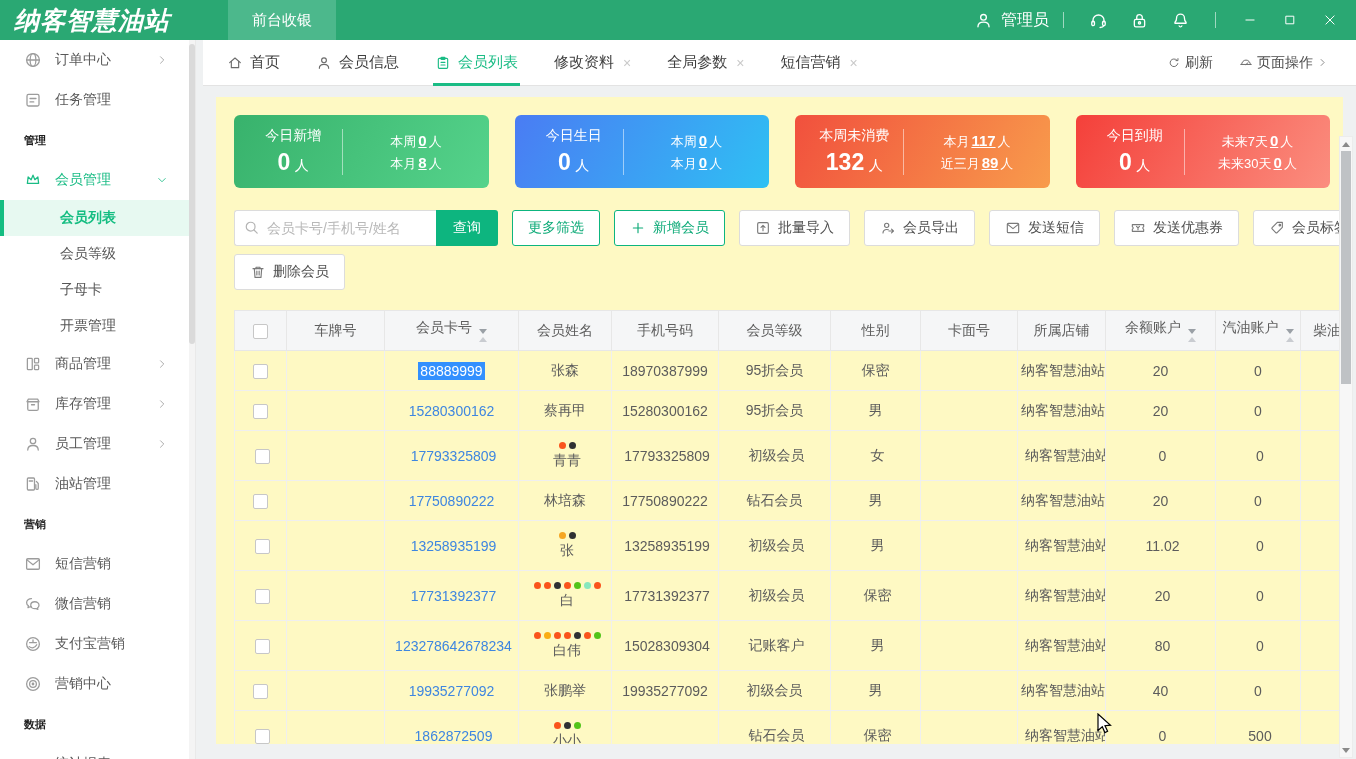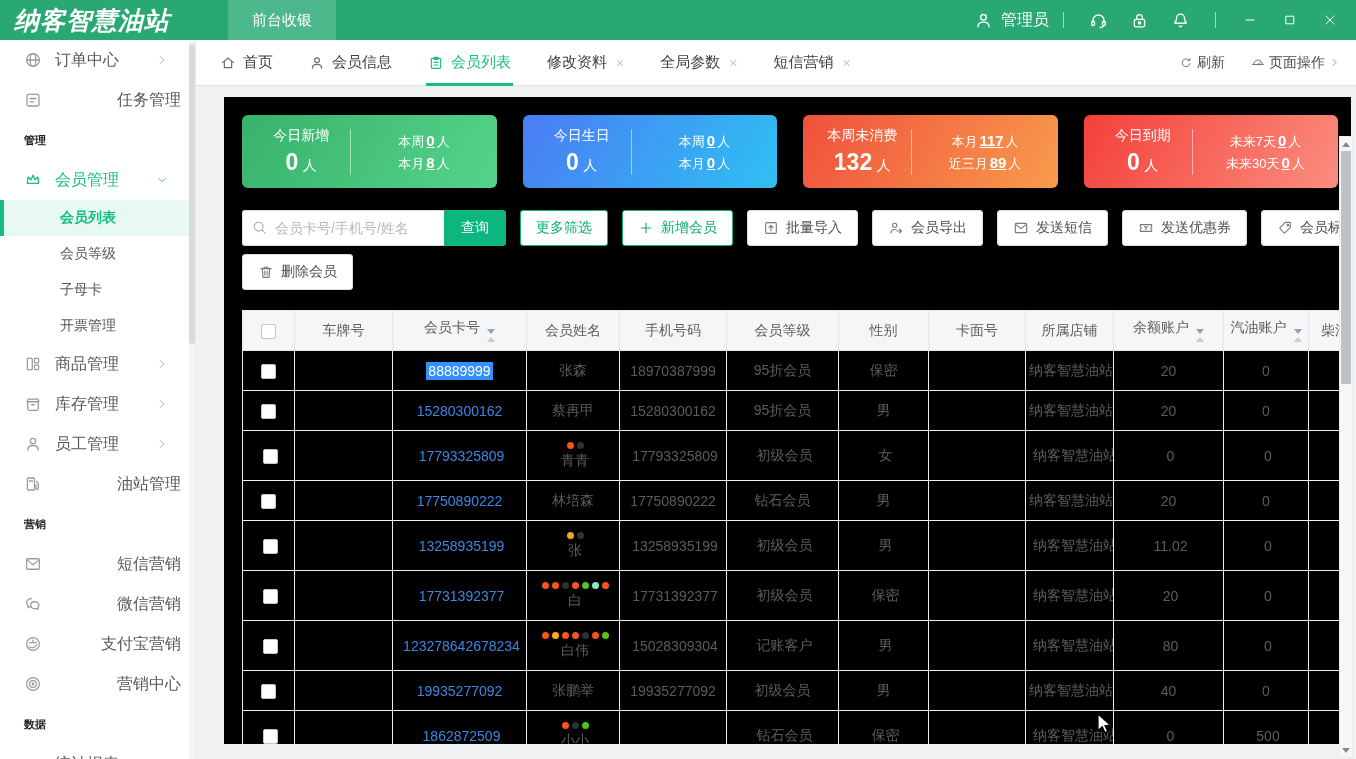--- a/index.html
+++ b/index.html
@@ -19,48 +19,48 @@
   .tb-right { margin-left:auto; display:flex; align-items:center; padding-right:6px; }
   .tb-user { display:flex; align-items:center; gap:8px; font-size:16px; cursor:pointer; }
   .tb-user .icon { width:19px; height:19px; }
   .tb-div { width:1px; height:16px; background:rgba(255,255,255,.55); margin:0 14px; }
   .tb-icon { width:19px; height:19px; margin:0 11px; cursor:pointer; }
   .win-btn { width:40px; height:40px; display:flex; align-items:center; justify-content:center; cursor:pointer; }
   .win-btn .icon { width:14px; height:14px; }
 
   
   .sidebar { position:absolute; top:40px; left:0; width:196px; bottom:0; background:#fff; border-right:1px solid #e9e9e9; overflow:hidden; z-index:3; }
-  .side-item { height:40px; display:flex; align-items:center; padding:0 14px 0 24px; font-size:16px; color:#595959; cursor:pointer;justify-content:space-between; }
+  .side-item { height:40px; display:flex; align-items:center; padding:0 14px 0 24px; font-size:14px; color:#595959; cursor:pointer; }
   .side-item .icon { width:18px; height:18px; margin-right:13px; color:#9c9c9c; }
   .side-item .arrow { margin-left:auto; width:12px; height:12px; color:#9c9c9c; }
   .side-item.parent-active { color:#1abc85; }
   .side-item.parent-active .icon, .side-item.parent-active .arrow { color:#1abc85; }
   .side-header { height:40px; display:flex; align-items:center; padding-left:24px; font-size:11px; font-weight:bold; color:#1f1f1f; }
   .side-sub { height:36px; display:flex; align-items:center; padding-left:60px; font-size:14px; color:#565656; cursor:pointer; }
   .side-sub.active { background:#e7f9f1; color:#14bd81; font-weight:bold; border-left:4px solid #14bd81; padding-left:56px; }
   .side-scroll { position:absolute; top:0; right:0; width:6px; bottom:0; background:#f4f4f4; }
   .side-thumb { position:absolute; top:4px; left:0; right:0; height:300px; background:#dadada; border-radius:3px; }
 
   
   .main { position:absolute; left:196px; top:40px; right:0; bottom:0; }
-  .tabbar { height:46px; background:#fff; border-bottom:1px solid #e3e3e3; display:flex; align-items:center; padding:0 16px 0 24px; }
+  .tabbar { height:46px; background:#fff; border-bottom:1px solid #e3e3e3; display:flex; align-items:center; padding:0 28px 0 24px;margin-left:7px; }
   .tabs { display:flex; height:46px; }
   .tab { position:relative; display:flex; align-items:center; gap:7px; margin-right:36px; font-size:15px; color:#3f3f3f; cursor:pointer; }
   .tab .icon { width:16px; height:16px; color:#6b6b6b; }
   .tab.active { color:#1abc85; }
   .tab.active .icon { color:#1abc85; }
   .tab.active::after { content:''; position:absolute; left:-2px; right:-2px; bottom:0; height:3px; background:#1abc85; }
   .tab-close { color:#c9c9c9; font-size:14px; margin-left:2px; cursor:pointer; }
   .tab-actions { margin-left:auto; display:flex; align-items:center; gap:26px; font-size:14px; color:#4c4c4c; }
   .tab-action { display:flex; align-items:center; gap:4px; cursor:pointer; }
   .tab-action .icon { width:14px; height:14px; color:#6d6d6d; }
   .tab-action .chev { width:11px; height:11px; }
 
   .page { position:absolute; top:46px; left:0; right:0; bottom:0; background:#eff1f2; }
-  .panel { position:absolute; left:28px; top:11px; width:1127px; height:647px; background:#000000; overflow:hidden; padding:18px 0 0 18px; }
+  .panel { position:absolute; left:20px; top:11px; width:1127px; height:647px; background:#fef9c3; overflow:hidden; padding:18px 0 0 18px; }
 
   
   .cards { display:flex; gap:26px; width:1096px; }
   .card { flex:1; height:73px; border-radius:6px; color:#fff; display:flex; align-items:center; padding:0 10px; }
   .card-left { flex:0 0 42%; text-align:center; }
   .card-title { font-size:14px; margin-bottom:4px; }
   .card-big .big { font-size:23px; font-weight:bold; }
   .card-big .unit { font-size:14px; }
   .card-div { width:1px; height:46px; background:rgba(255,255,255,.5); }
   .card-right { flex:1; padding-left:10px; text-align:center; }

